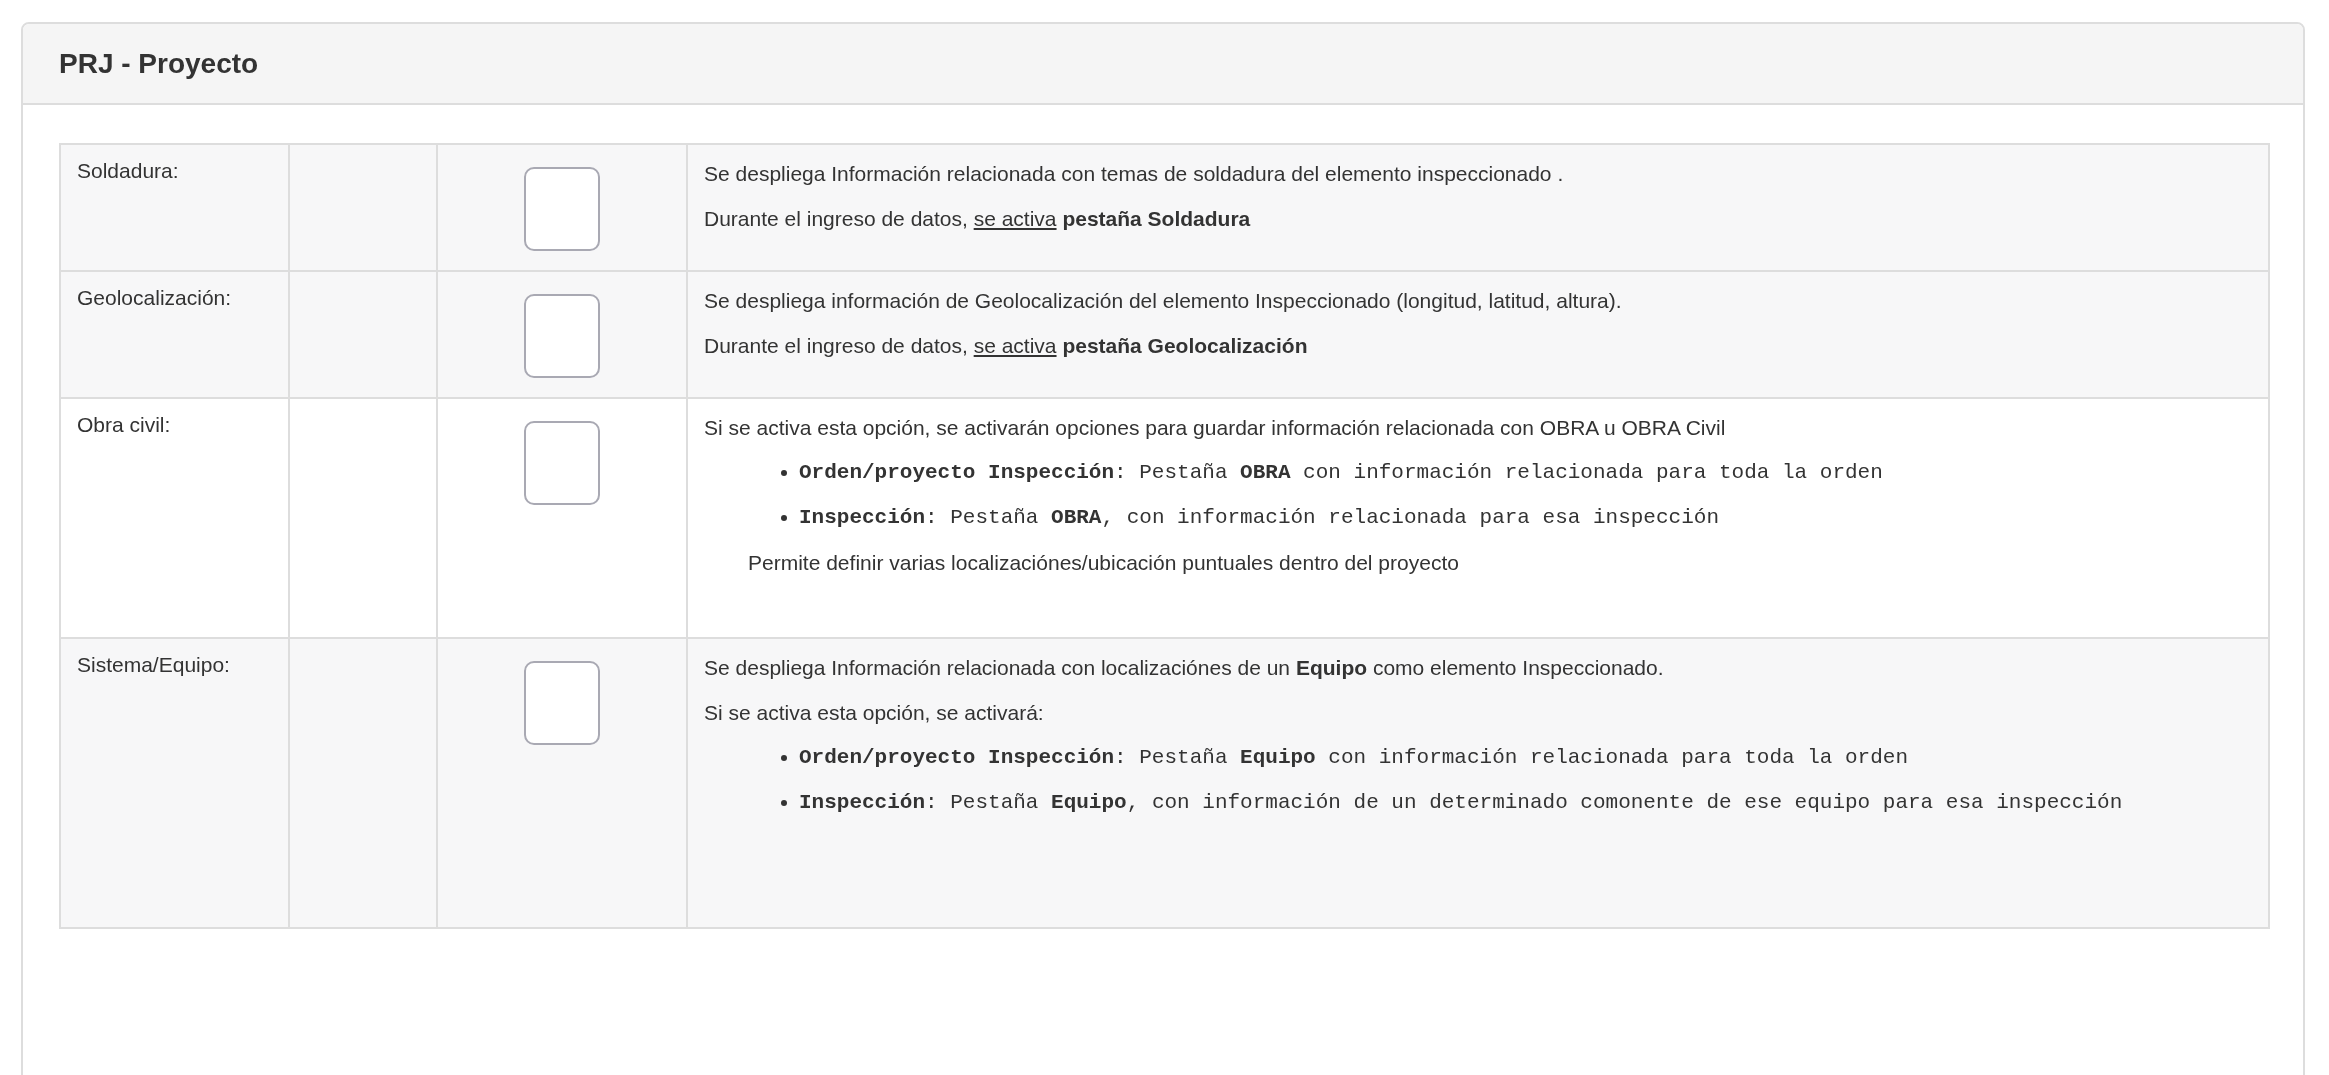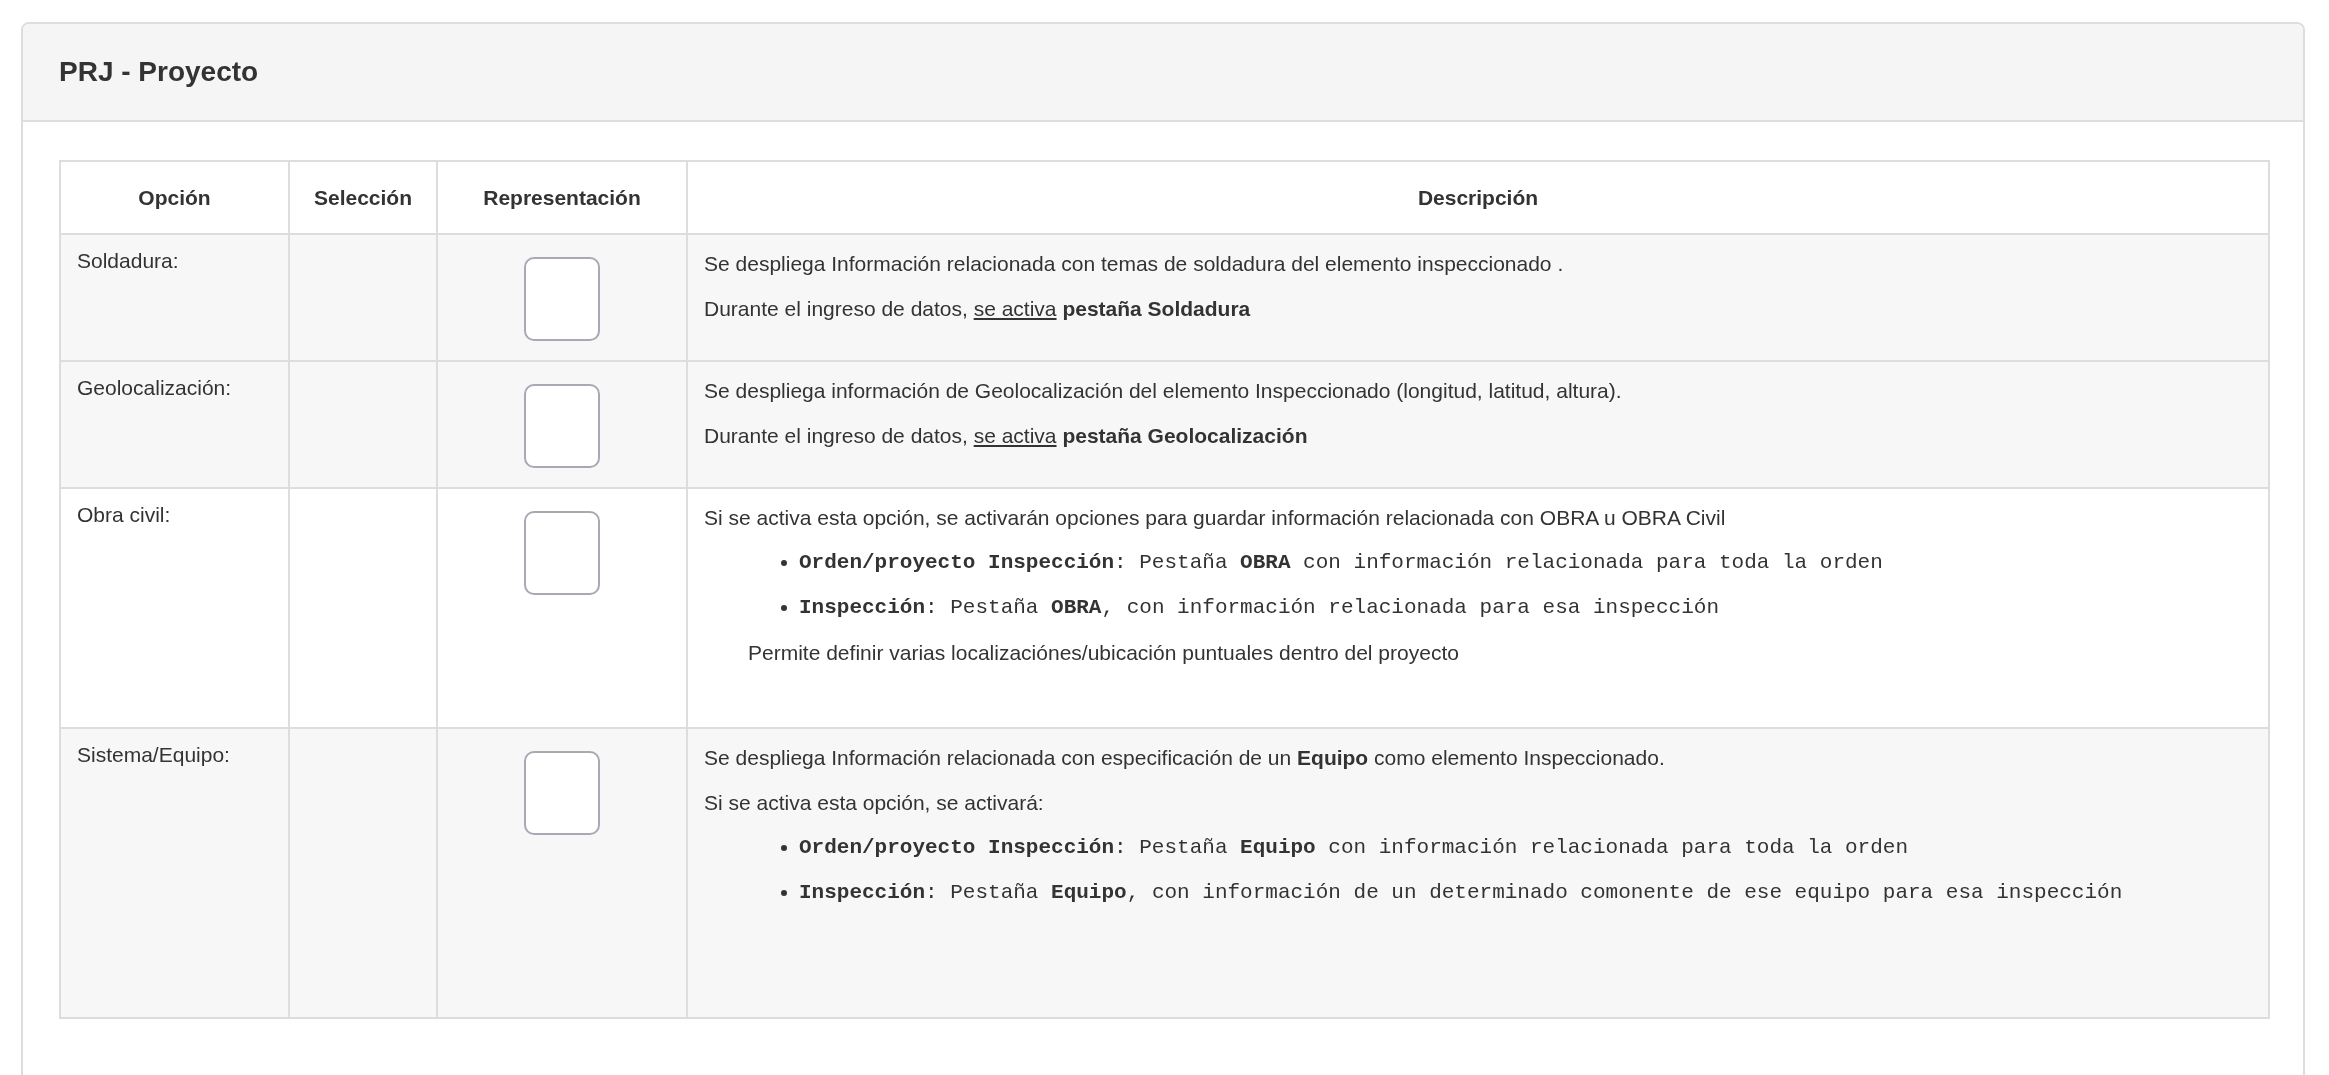--- a/index.html
+++ b/index.html
@@ -13,21 +13,21 @@
   }
   .panel {
     position: absolute;
     left: 21px; top: 22px;
     width: 2284px; height: 1120px; 
     background: #ffffff;
     border: 2px solid #dddddd;
     border-radius: 8px 8px 0 0;
   }
   .panel-heading {
-    height: 98px;
+    height: 81px;
     background: #f5f5f5;
     border-bottom: 2px solid #dddddd;
     border-radius: 6px 6px 0 0;
     display: flex;
     align-items: center;
     padding: 0 36px;
   }
   .panel-title {
     font-size: 28px;
     font-weight: bold;
@@ -113,26 +113,20 @@
   </div>
   <div class="panel-body">
     <table class="options-table">
       <colgroup>
         <col class="col-option">
           <col class="col-selection">
           <col class="col-representation">
           <col class="col-description">
       </colgroup>
       <thead>
-        <tr class="header-row">
-          <th>Opción</th>
-          <th>Selección</th>
-          <th>Representación</th>
-          <th>Descripción</th>
-        </tr>
       </thead>
       <tbody>
           <tr class="stripe" style="height:122px">
             <td class="option-cell"><span>Soldadura:</span></td>
             <td class="selection-cell"></td>
             <td class="representation-cell"><div class="rep-box"></div></td>
             <td class="description-cell">
               <p class=""><span class="">Se despliega Información relacionada con temas de soldadura del elemento inspeccionado .</span></p>
               <p class=""><span class="">Durante el ingreso de datos, </span><span class="seg-u">se activa</span><span class=""> </span><span class="seg-b ">pestaña Soldadura</span></p>
             </td>
@@ -157,21 +151,21 @@
                 <li><span class="seg-b ">Inspección</span><span class="">: Pestaña </span><span class="seg-b ">OBRA</span><span class="">, con información relacionada para esa inspección</span></li>
               </ul>
               <p class="indent"><span class="">Permite definir varias localizaciónes/ubicación puntuales dentro del proyecto</span></p>
             </td>
           </tr>
           <tr class="stripe" style="height:290px">
             <td class="option-cell"><span>Sistema/Equipo:</span></td>
             <td class="selection-cell"></td>
             <td class="representation-cell"><div class="rep-box"></div></td>
             <td class="description-cell">
-              <p class=""><span class="">Se despliega Información relacionada con especificación de un </span><span class="seg-b ">Equipo</span><span class=""> como elemento Inspeccionado.</span></p>
+              <p class=""><span class="">Se despliega Información relacionada con localizaciónes de un </span><span class="seg-b ">Equipo</span><span class=""> como elemento Inspeccionado.</span></p>
               <p class=""><span class="">Si se activa esta opción, se activará:</span></p>
               <ul>
                 <li><span class="seg-b ">Orden/proyecto Inspección</span><span class="">: Pestaña </span><span class="seg-b ">Equipo</span><span class=""> con información relacionada para toda la orden</span></li>
                 <li><span class="seg-b ">Inspección</span><span class="">: Pestaña </span><span class="seg-b ">Equipo</span><span class="">, con información de un determinado comonente de ese equipo para esa inspección</span></li>
               </ul>
             </td>
           </tr>
         </tbody>
     </table>
   </div>

